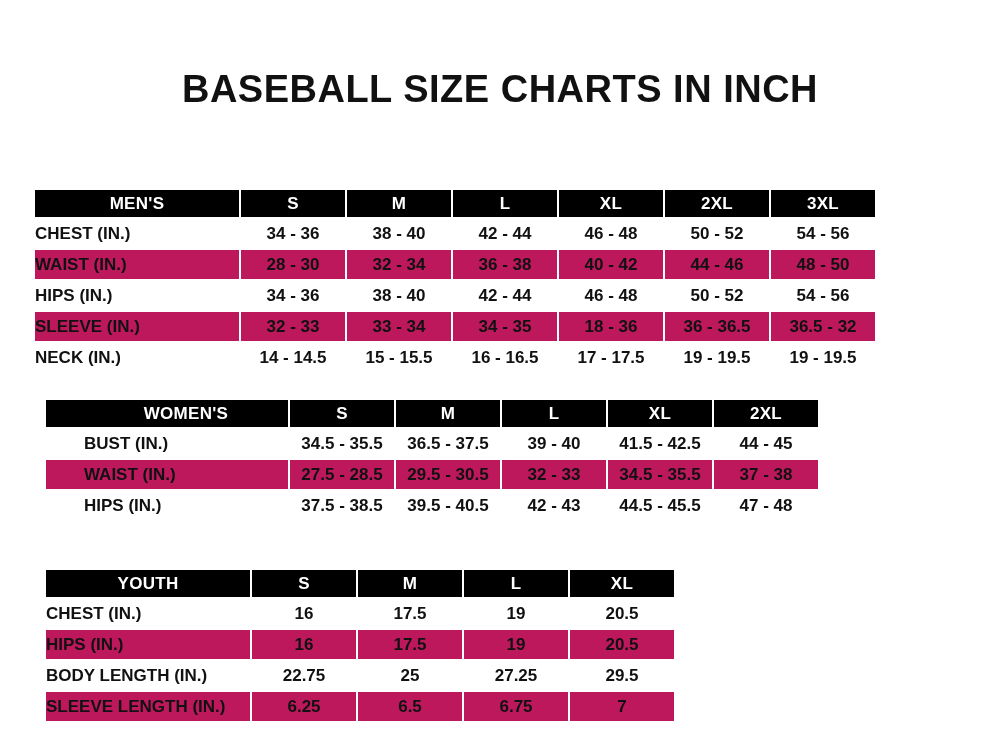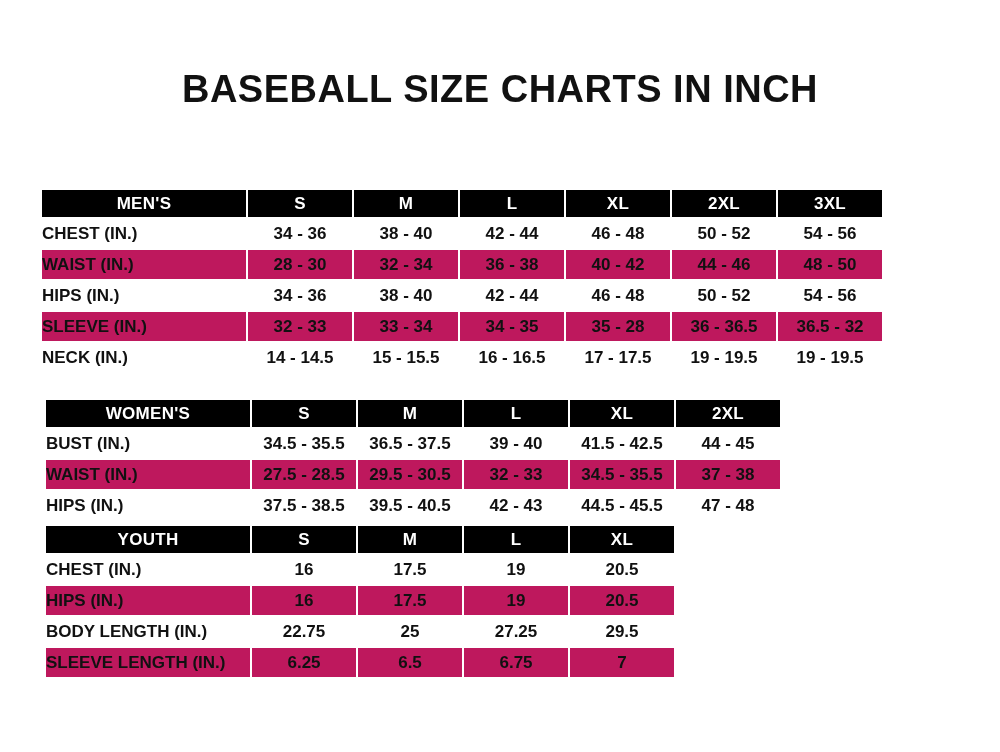--- a/index.html
+++ b/index.html
@@ -63,36 +63,36 @@
   }
   .chart td.rowlabel {
     text-align: left;
     font-size: 17px;
     white-space: nowrap;
   }
 
   
   #mens-chart {
     top: 188px;
-    left: 40px;
+    left: 33px;
   }
   #mens-chart td.rowlabel { width: 204px; }
   #mens-chart td.val { width: 104px; }
 
   
   #womens-chart {
     top: 398px;
     left: 44px;
   }
-  #womens-chart td.rowlabel { width: 204px; }
+  #womens-chart td.rowlabel { width: 204px; padding-left: 38px; }
   #womens-chart td.val { width: 104px; }
 
   
   #youth-chart {
-    top: 524px;
+    top: 568px;
     left: 44px;
   }
   #youth-chart td.rowlabel { width: 204px; }
   #youth-chart td.val { width: 104px; }
 </style>
 </head>
 <body>
 
 <div class="page">
 
@@ -134,21 +134,21 @@
         <td class="val">42 - 44</td>
         <td class="val">46 - 48</td>
         <td class="val">50 - 52</td>
         <td class="val">54 - 56</td>
       </tr>
       <tr class="alt">
         <td class="rowlabel">SLEEVE (IN.)</td>
         <td class="val">32 - 33</td>
         <td class="val">33 - 34</td>
         <td class="val">34 - 35</td>
-        <td class="val">35 - 28</td>
+        <td class="val">18 - 36</td>
         <td class="val">36 - 36.5</td>
         <td class="val">36.5 - 32</td>
       </tr>
       <tr>
         <td class="rowlabel">NECK (IN.)</td>
         <td class="val">14 - 14.5</td>
         <td class="val">15 - 15.5</td>
         <td class="val">16 - 16.5</td>
         <td class="val">17 - 17.5</td>
         <td class="val">19 - 19.5</td>

